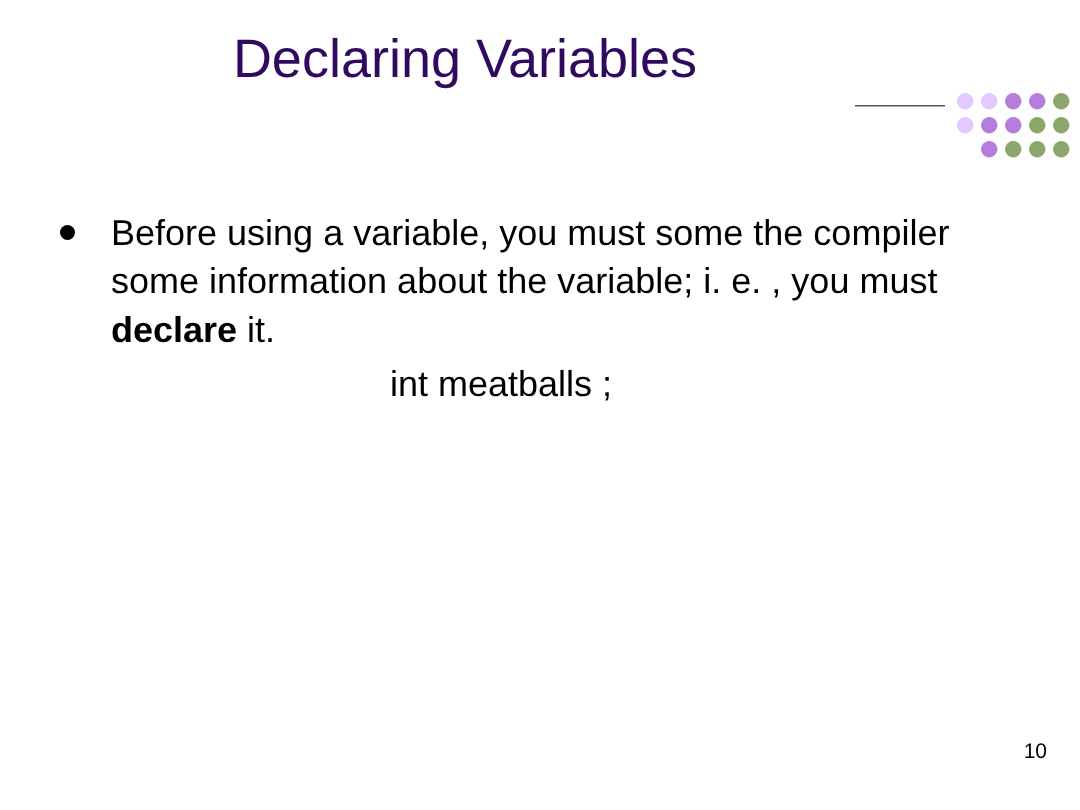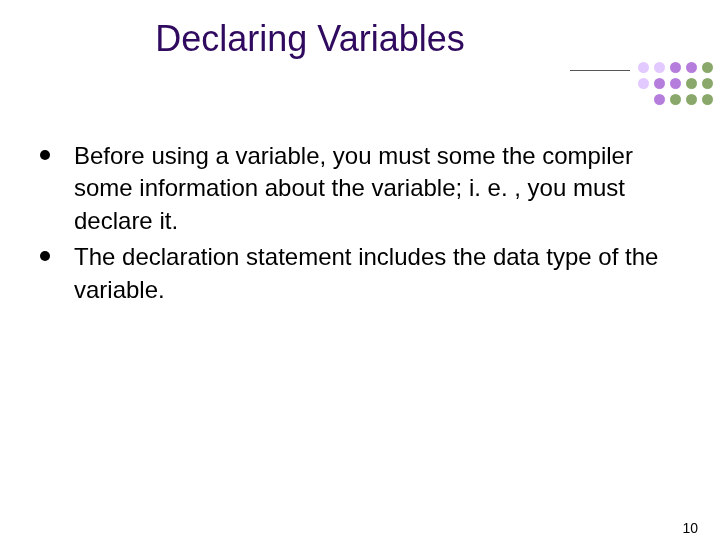--- a/index.html
+++ b/index.html
@@ -60,32 +60,32 @@
     border-radius: 50%;
     margin-top: 10px;
     margin-right: 24px;
   }
   .bullet-text {
     flex: 1 1 auto;
     font-size: 24px;
     color: #000;
     line-height: 1.35;
   }
-  .b { font-weight: normal; }
+  .b { font-weight: bold; }
   .code-lines {
     margin-top: 2px;
     margin-left: 220px;
     font-size: 24px;
     color: #000;
     line-height: 1.35;
   }
   .page-num {
     position: absolute;
     right: 22px;
-    bottom: 4px;
+    bottom: 32px;
     font-size: 14px;
     color: #000;
   }
 </style>
 </head>
 <body>
 
 <div class="title">Declaring Variables</div>
 <div class="title-underline"></div>
 
@@ -108,26 +108,21 @@
 
 <div class="content">
 
   <div class="bullet-row">
     <div class="bullet-dot"></div>
     <div class="bullet-text">
       <span>Before using a variable, you must some the compiler some information about the variable; i. e. , you must </span><span class="b">declare</span><span> it.</span>
     </div>
   </div>
 
-  <div class="bullet-row">
-    <div class="bullet-dot"></div>
-    <div class="bullet-text">
-      <span>The </span><span class="b">declaration statement</span><span> includes the </span><span class="b">data type</span><span> of the variable.</span>
-    </div>
-  </div>
 
 
   <div class="code-lines">
+    <div>int  meatballs ;</div>
   </div>
 
 </div>
 
 <div class="page-num">10</div>
 
 </body></html>

